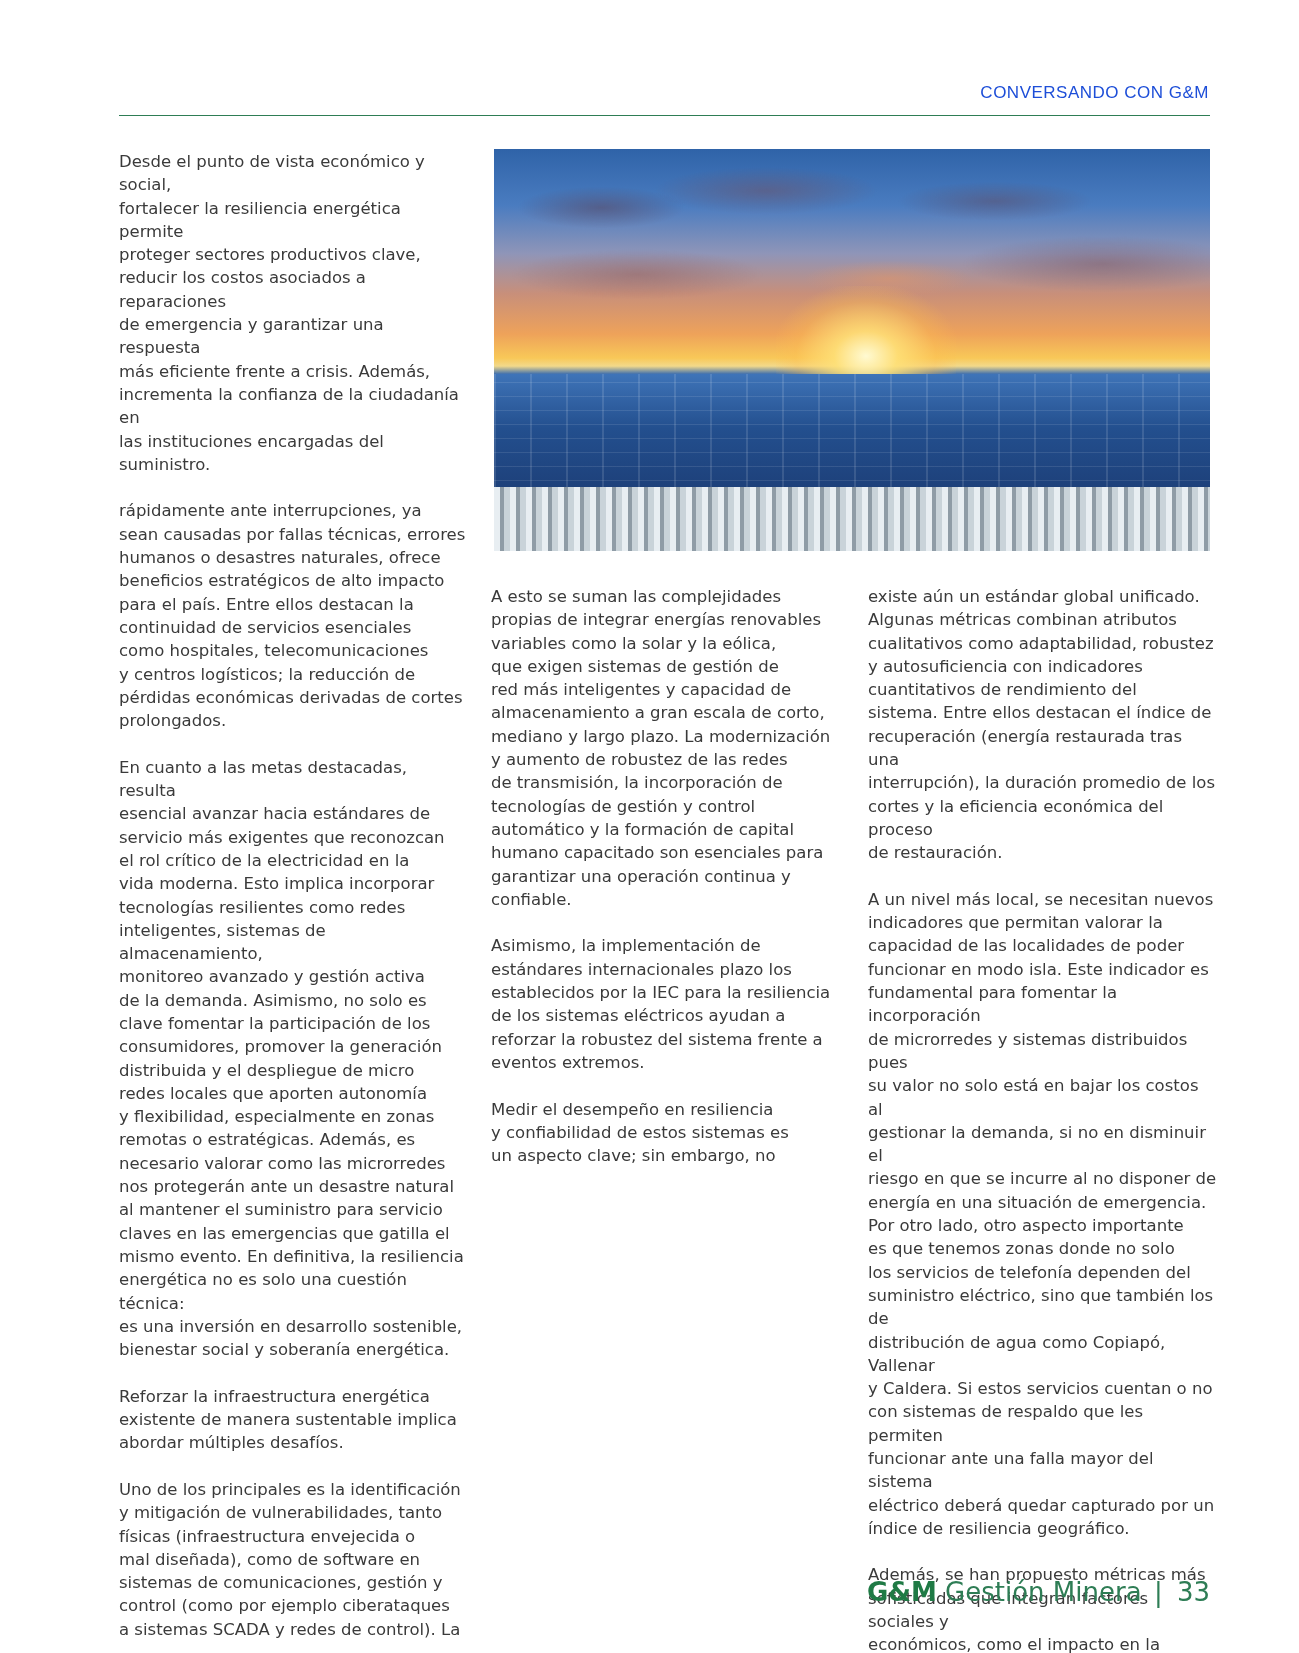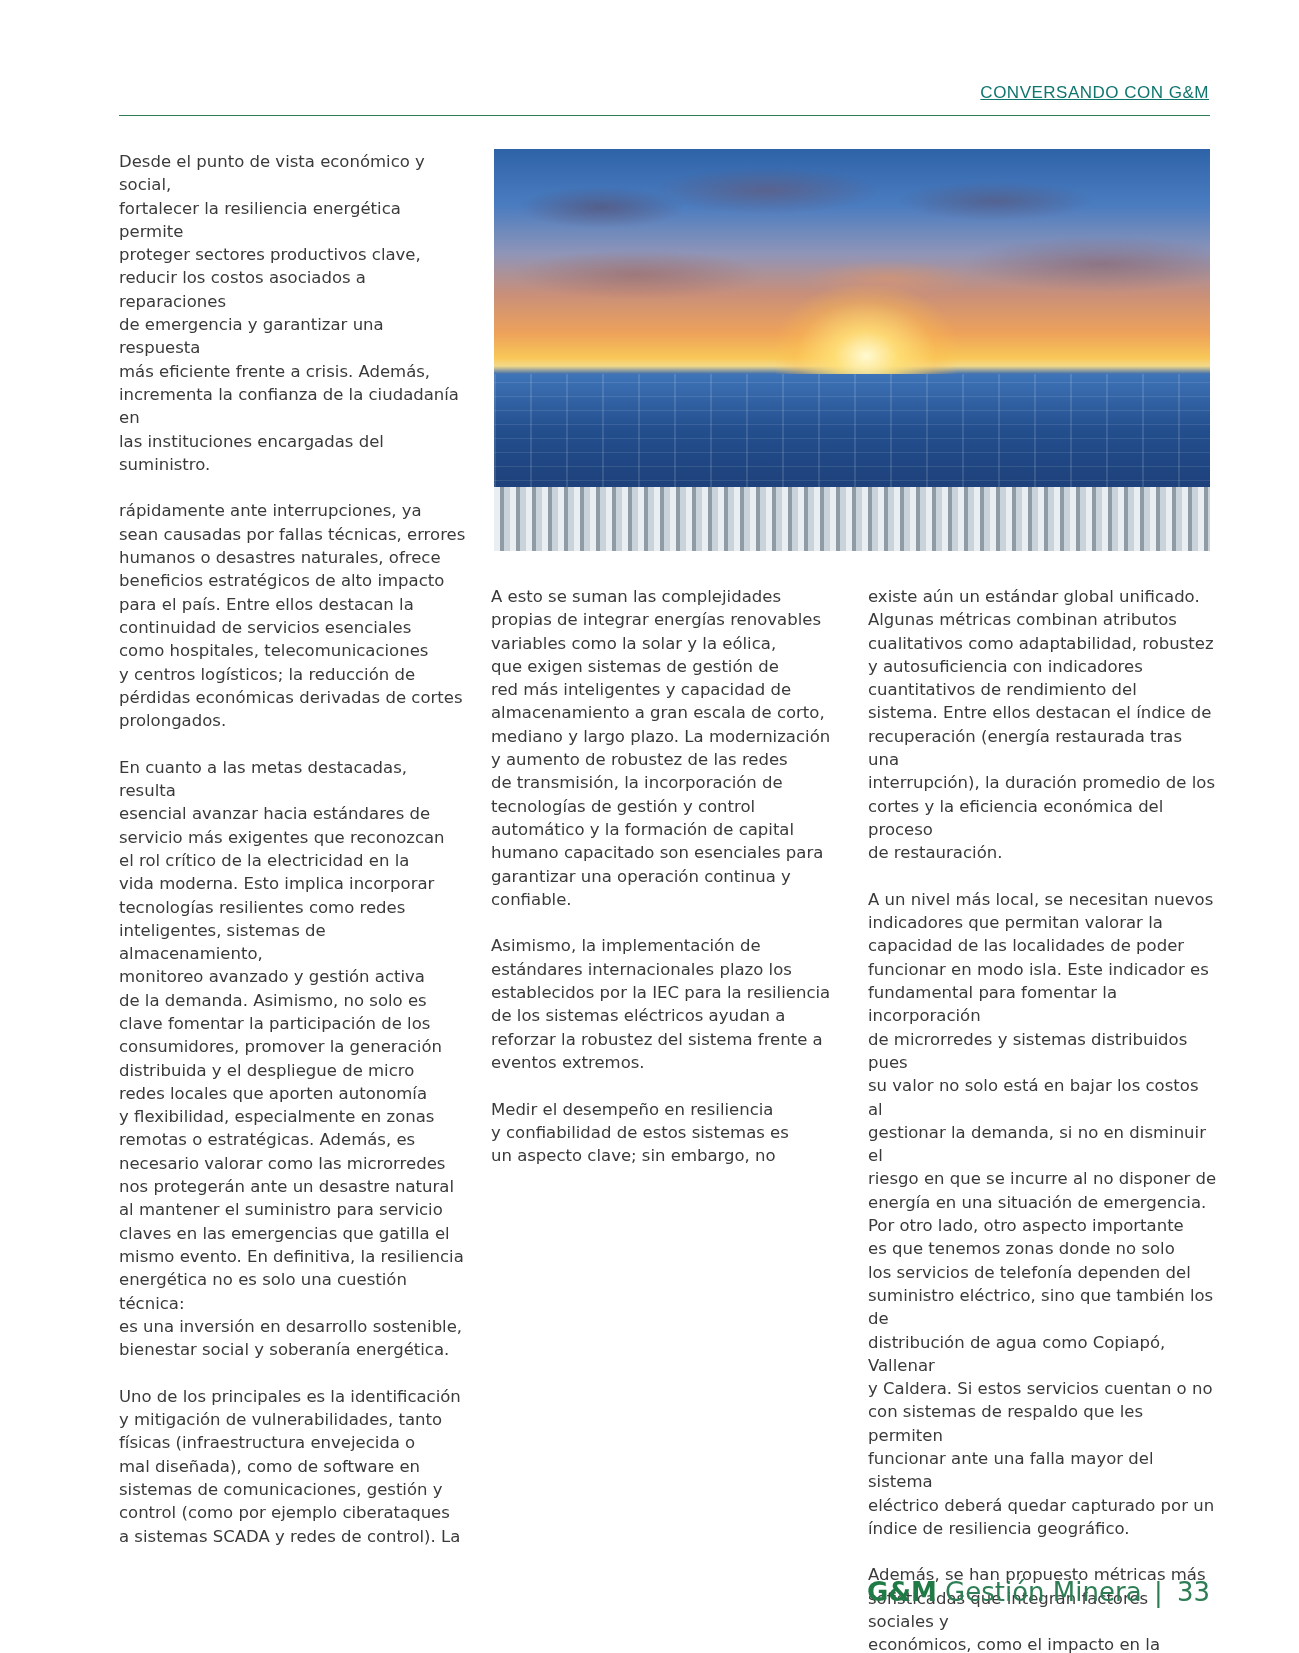--- a/index.html
+++ b/index.html
@@ -3,23 +3,22 @@
 <meta charset="utf-8">
 <style>
   html, body { margin: 0; padding: 0; background: #ffffff; }
   body {
     width: 1299px; height: 1653px; position: relative; overflow: hidden;
     font-family: "DejaVu Sans", "Liberation Sans", sans-serif;
     color: #2b2b2b;
   }
   .section-label {
     position: absolute; right: 90px; top: 83px;
-    font-size: 17px; letter-spacing: 0.5px; color: #0f766e;
+    font-size: 17px; letter-spacing: 0.5px; color: #1d4ed8;
     font-family: "Liberation Sans", "DejaVu Sans", sans-serif;
-    text-decoration: underline;
   }
   .header-rule {
     position: absolute; left: 119px; top: 115px; width: 1091px; height: 1px;
     background: #2e7d55;
   }
   .hero {
     position: absolute; left: 494px; top: 149px; width: 716px; height: 402px;
     overflow: hidden;
     background: linear-gradient(180deg, #2f63a8 0%, #4a7cc0 14%, #8f95b8 26%, #c88f7a 36%, #eea25a 46%, #f8c858 52%, #f2d98a 54%, #3f6fae 56%, #1f4f8f 70%, #2a5f9d 82%, #a9b6bf 86%, #7f8d97 100%);
   }
@@ -111,20 +110,23 @@
 y flexibilidad, especialmente en zonas
 remotas o estratégicas. Además, es
 necesario valorar como las microrredes
 nos protegerán ante un desastre natural
 al mantener el suministro para servicio
 claves en las emergencias que gatilla el
 mismo evento. En definitiva, la resiliencia
 energética no es solo una cuestión técnica:
 es una inversión en desarrollo sostenible,
 bienestar social y soberanía energética.</p>
+  <p>Reforzar la infraestructura energética
+existente de manera sustentable implica
+abordar múltiples desafíos.</p>
   <p>Uno de los principales es la identificación
 y mitigación de vulnerabilidades, tanto
 físicas (infraestructura envejecida o
 mal diseñada), como de software en
 sistemas de comunicaciones, gestión y
 control (como por ejemplo ciberataques
 a sistemas SCADA y redes de control). La</p>
 </div>
 
 <div class="col col2">

